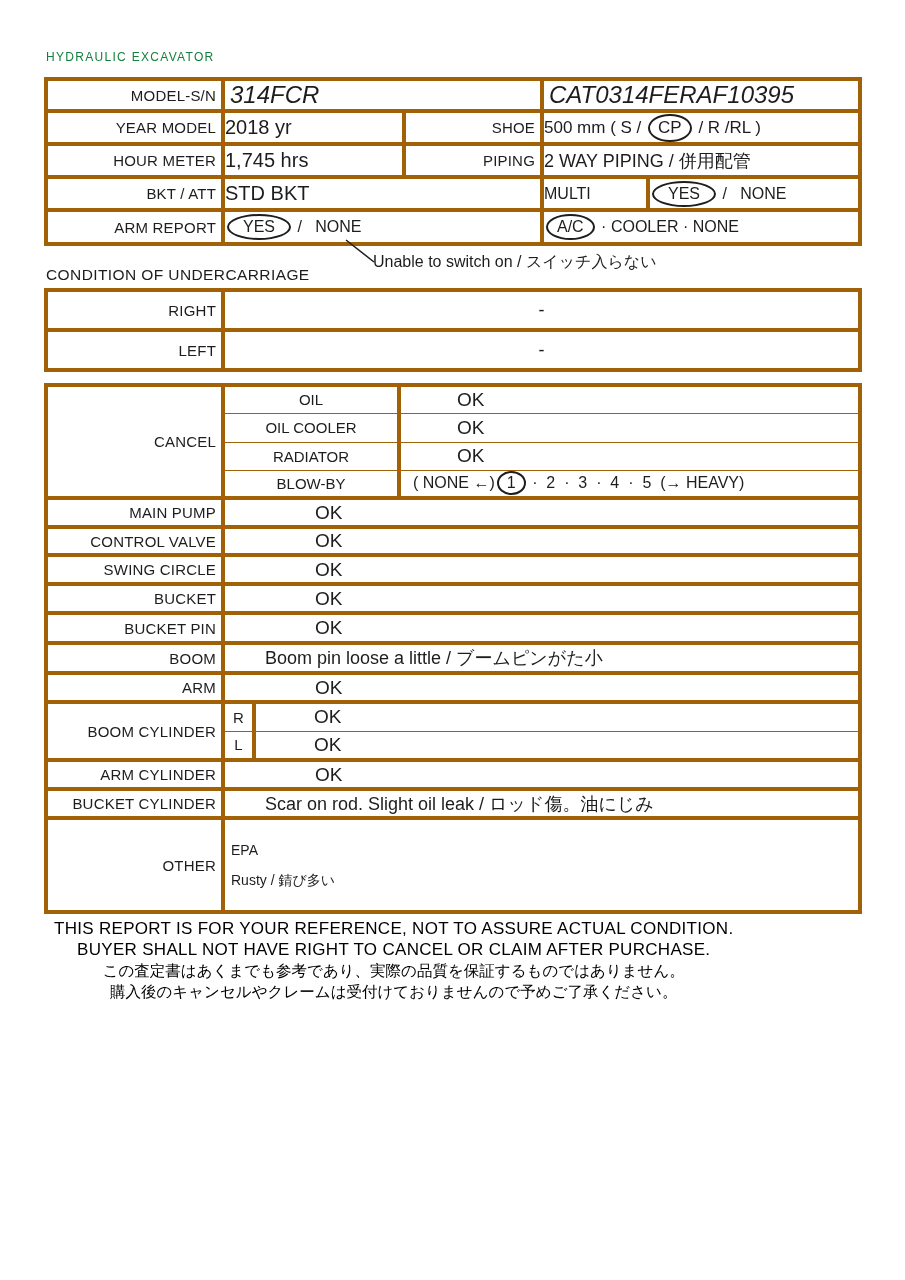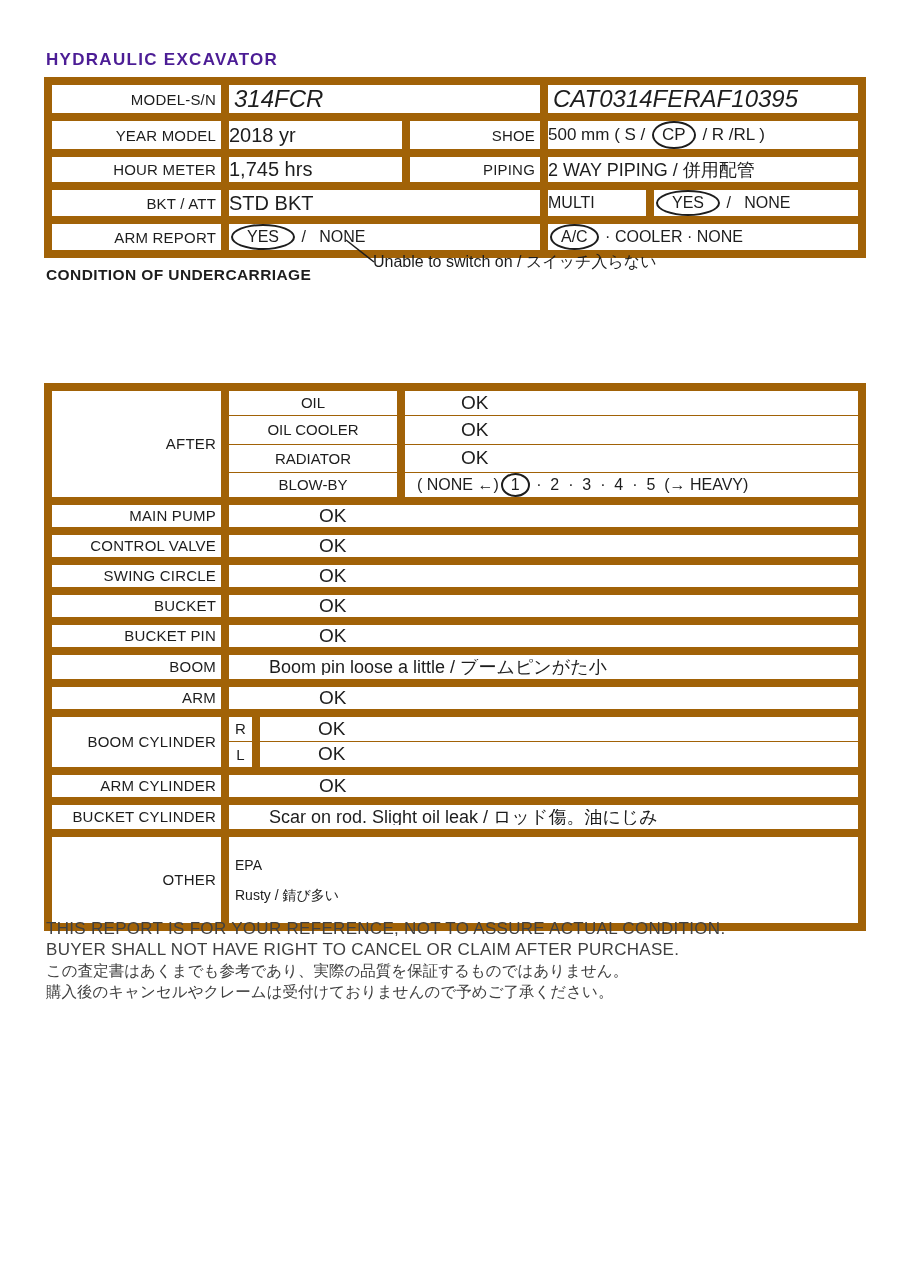--- a/index.html
+++ b/index.html
@@ -3,27 +3,27 @@
 <meta charset="utf-8">
 <style>
   * { box-sizing: border-box; }
   html,body { margin:0; padding:0; background:#ffffff; }
   .page {
     position:relative; width:905px; height:1280px; background:#ffffff;
     font-family:"Liberation Sans", sans-serif; color:#1d1d1d; overflow:hidden;
   }
   .doc-title {
     position:absolute; left:46px; top:50px;
-    font-size:17px; letter-spacing:1.3px; color:#4c1d95; font-weight:700;
+    font-size:12px; letter-spacing:1.3px; color:#15803d; font-weight:400;
   }
   table.t {
     position:absolute; border-collapse:collapse; table-layout:fixed;
     font-family:"Liberation Sans", sans-serif; color:#1d1d1d;
   }
-  table.t td { border:8px solid #a16207; padding:0; overflow:hidden; vertical-align:middle; }
+  table.t td { border:4px solid #a16207; padding:0; overflow:hidden; vertical-align:middle; }
   .lbl { text-align:right; padding-right:5px !important; font-size:15px; letter-spacing:0.2px; white-space:nowrap; }
   .ctr { text-align:left; }
   .pre { white-space:pre; }
   .v-big  { font-size:24px; padding-left:5px !important; white-space:pre;font-style:italic; }
   .v-mid  { font-size:20px; }
   .v-std  { font-size:17px; }
   .v-ok   { font-size:19px; padding-left:90px !important; white-space:pre; }
   .v-subok{ font-size:19px; padding-left:56px !important; white-space:pre; }
   .v-rlok { font-size:19px; padding-left:58px !important; white-space:pre; }
   .v-note { font-size:18px; padding-left:40px !important; white-space:pre;border-radius:14px; }
@@ -35,29 +35,29 @@
   .bb1 { border-bottom-width:1px !important; }
   .circ {
     display:inline-block; border:2px solid #1d1d1d; border-radius:50%;
     white-space:pre; line-height:normal;
   }
   .circ-cp  { padding:2px 8px;  margin:0 2px; }
   .circ-yes { padding:2px 14px; margin:0 2px; }
   .circ-ac  { padding:2px 9px;  margin:0 2px; }
   .circ-1   { padding:1px 8px;  margin:0 2px; }
   .section-heading {
-    position:absolute; left:46px; top:266px; font-size:15.5px; letter-spacing:0.4px; color:#1d1d1d;font-weight:bold;
+    position:absolute; left:46px; top:266px; font-size:15.5px; letter-spacing:0.4px; color:#1d1d1d;
   }
   .annotation-text {
     position:absolute; left:373px; top:252px; font-size:16px; white-space:pre; color:#1d1d1d;
   }
   .ann-line { position:absolute; left:338px; top:238px; }
   .other-cell { vertical-align:middle; padding:4px 6px !important; font-size:14px; }
   .other-cell div { line-height:30px; white-space:pre; }
-  .disclaimer { position:absolute; left:46px; top:919px; color:#404040; }
+  .disclaimer { position:absolute; left:54px; top:919px; color:#000000;text-align:center; }
   .disclaimer .en { font-size:17px; line-height:20.5px; letter-spacing:0.3px; white-space:pre; }
   .disclaimer .jp { font-size:15.5px; line-height:21px; white-space:pre; }
 </style>
 </head>
 <body>
 
 <div class="page">
 
   <div class="doc-title">HYDRAULIC EXCAVATOR</div>
 
@@ -101,31 +101,47 @@
   </tbody>
     </table>
 
   <svg class="ann-line" width="40" height="26">
     <line x1="8" y1="2" x2="36" y2="24" stroke="#1d1d1d" stroke-width="1.5"></line>
   </svg>
   <div class="annotation-text">Unable to switch on / スイッチ入らない</div>
 
   <div class="section-heading">CONDITION OF UNDERCARRIAGE</div>
 
+  <table class="t" style="left:44px; top:288px; width:814px;">
+    <colgroup>
+        <col style="width:177px">
+        <col style="width:637px">
+      </colgroup>
+    <tbody>
+        <tr style="height:40px">
+      <td class="lbl">RIGHT</td>
+      <td class="v-dash">-</td>
+    </tr>
+    <tr style="height:40px">
+      <td class="lbl">LEFT</td>
+      <td class="v-dash">-</td>
+    </tr>
+  </tbody>
+    </table>
 
   <table class="t" style="left:44px; top:383px; width:814px;">
     <colgroup>
         <col style="width:177px">
         <col style="width:31px">
         <col style="width:145px">
         <col style="width:461px">
       </colgroup>
     <tbody>
         <tr style="height:28px">
-      <td class="lbl" rowspan="4">AFTER</td>
+      <td class="lbl" rowspan="4">CANCEL</td>
       <td colspan="2" class="sub bb1">OIL</td>
       <td class="v-subok bb1">OK</td>
     </tr>
     <tr style="height:29px">
       <td colspan="2" class="sub bt1 bb1">OIL COOLER</td>
       <td class="v-subok bt1 bb1">OK</td>
     </tr>
     <tr style="height:28px">
       <td colspan="2" class="sub bt1 bb1">RADIATOR</td>
       <td class="v-subok bt1 bb1">OK</td>

